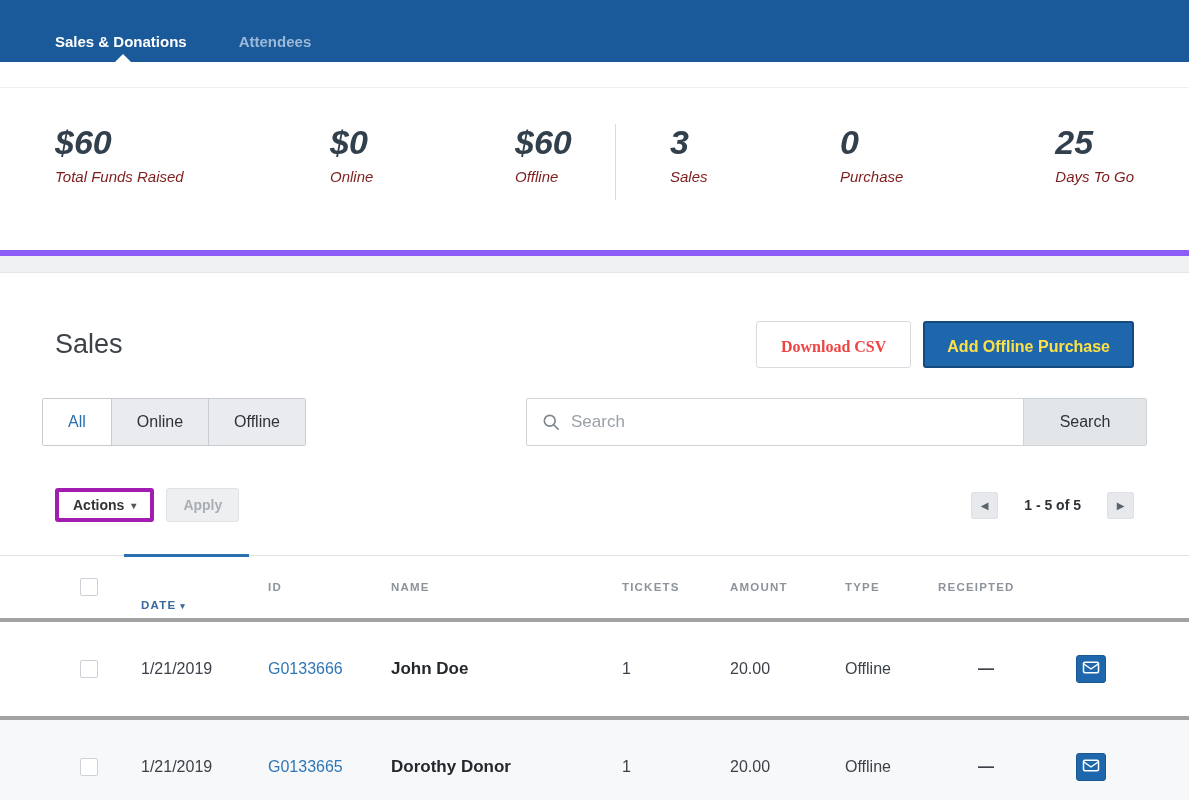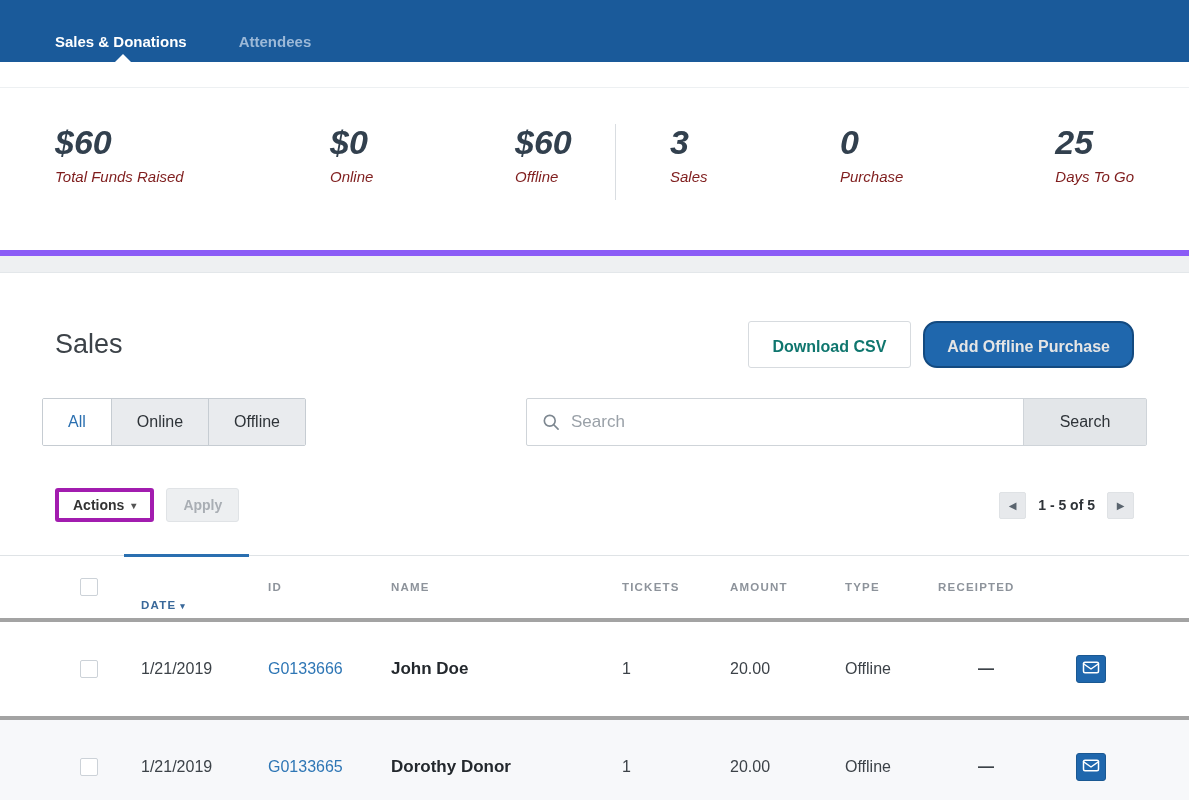--- a/index.html
+++ b/index.html
@@ -39,26 +39,26 @@
 
   .section-gap { height:16px; flex:0 0 16px; }
 
   
   .main-card { background:#ffffff; border-top:1px solid #e3e7ea; flex:1 1 auto; overflow:hidden; }
 
   .sales-header { display:flex; align-items:center; padding:48px 55px 0; }
   .sales-title { font-size:27px; font-weight:500; color:#3c4248; flex:1; }
   .btn-download {
     height:47px; padding:16px 24px; background:#fff; border:1px solid #d7dbdf;
-    border-radius:3px; color:#0f766e; font-size:16px; font-weight:600;
-    margin-right:12px; cursor:pointer; font-family:Liberation Sans, sans-serif;
+    border-radius:3px; color:#ef4444; font-size:16px; font-weight:600;
+    margin-right:12px; cursor:pointer; font-family:Liberation Serif, serif;
   }
   .btn-add {
     height:47px; padding:15px 22px; background:#1f67ad; border:2px solid #134a80;
-    border-radius:14px; color:#e5e5e5; font-size:16px; font-weight:700; cursor:pointer; font-family:inherit;
+    border-radius:3px; color:#fde047; font-size:16px; font-weight:700; cursor:pointer; font-family:inherit;
   }
 
   .filter-row { display:flex; align-items:center; padding:30px 42px 0; }
   .segmented { display:flex; border:1px solid #c6ccd2; border-radius:2px; overflow:hidden; height:48px; }
   .segment {
     display:flex; align-items:center; padding:0 25px; font-size:16px;
     background:#e9ebee; color:#2e3338; border-left:1px solid #c6ccd2; cursor:pointer;
   }
   .segment:first-child { border-left:none; }
   .segment.active { background:#ffffff; color:#2a6fb0; }
@@ -86,21 +86,21 @@
   .btn-apply {
     height:34px; padding:0 16px; margin-left:12px; font-size:14px; font-weight:700;
     color:#a9aeb4; background:#edeff1; border:1px solid #e0e3e6; border-radius:3px; font-family:inherit;
   }
   .pagination { margin-left:auto; display:flex; align-items:center; }
   .page-btn {
     width:27px; height:27px; background:#e7e9ec; border:1px solid #dfe2e5; border-radius:2px;
     color:#5a646e; font-size:10px; display:flex; align-items:center; justify-content:center;
     cursor:pointer; font-family:inherit;
   }
-  .page-range { margin:0 12px; font-size:14px; font-weight:700; color:#2e3338; }
+  .page-range { margin:0 26px; font-size:14px; font-weight:700; color:#2e3338; }
 
   .table-divider { margin-top:33px; height:1px; background:#dfe3e6; position:relative; }
   .divider-accent { position:absolute; left:124px; top:-1px; height:3px; width:125px; background:#2a6fb0; }
 
   
   .thead { display:flex; align-items:center; height:62px; padding-left:55px; }
   .th {
     font-size:11.5px; font-weight:700; letter-spacing:1.2px; color:#8d939b; text-transform:uppercase;
   }
   .th.sorted { color:#39689a;margin-top:36px; }

